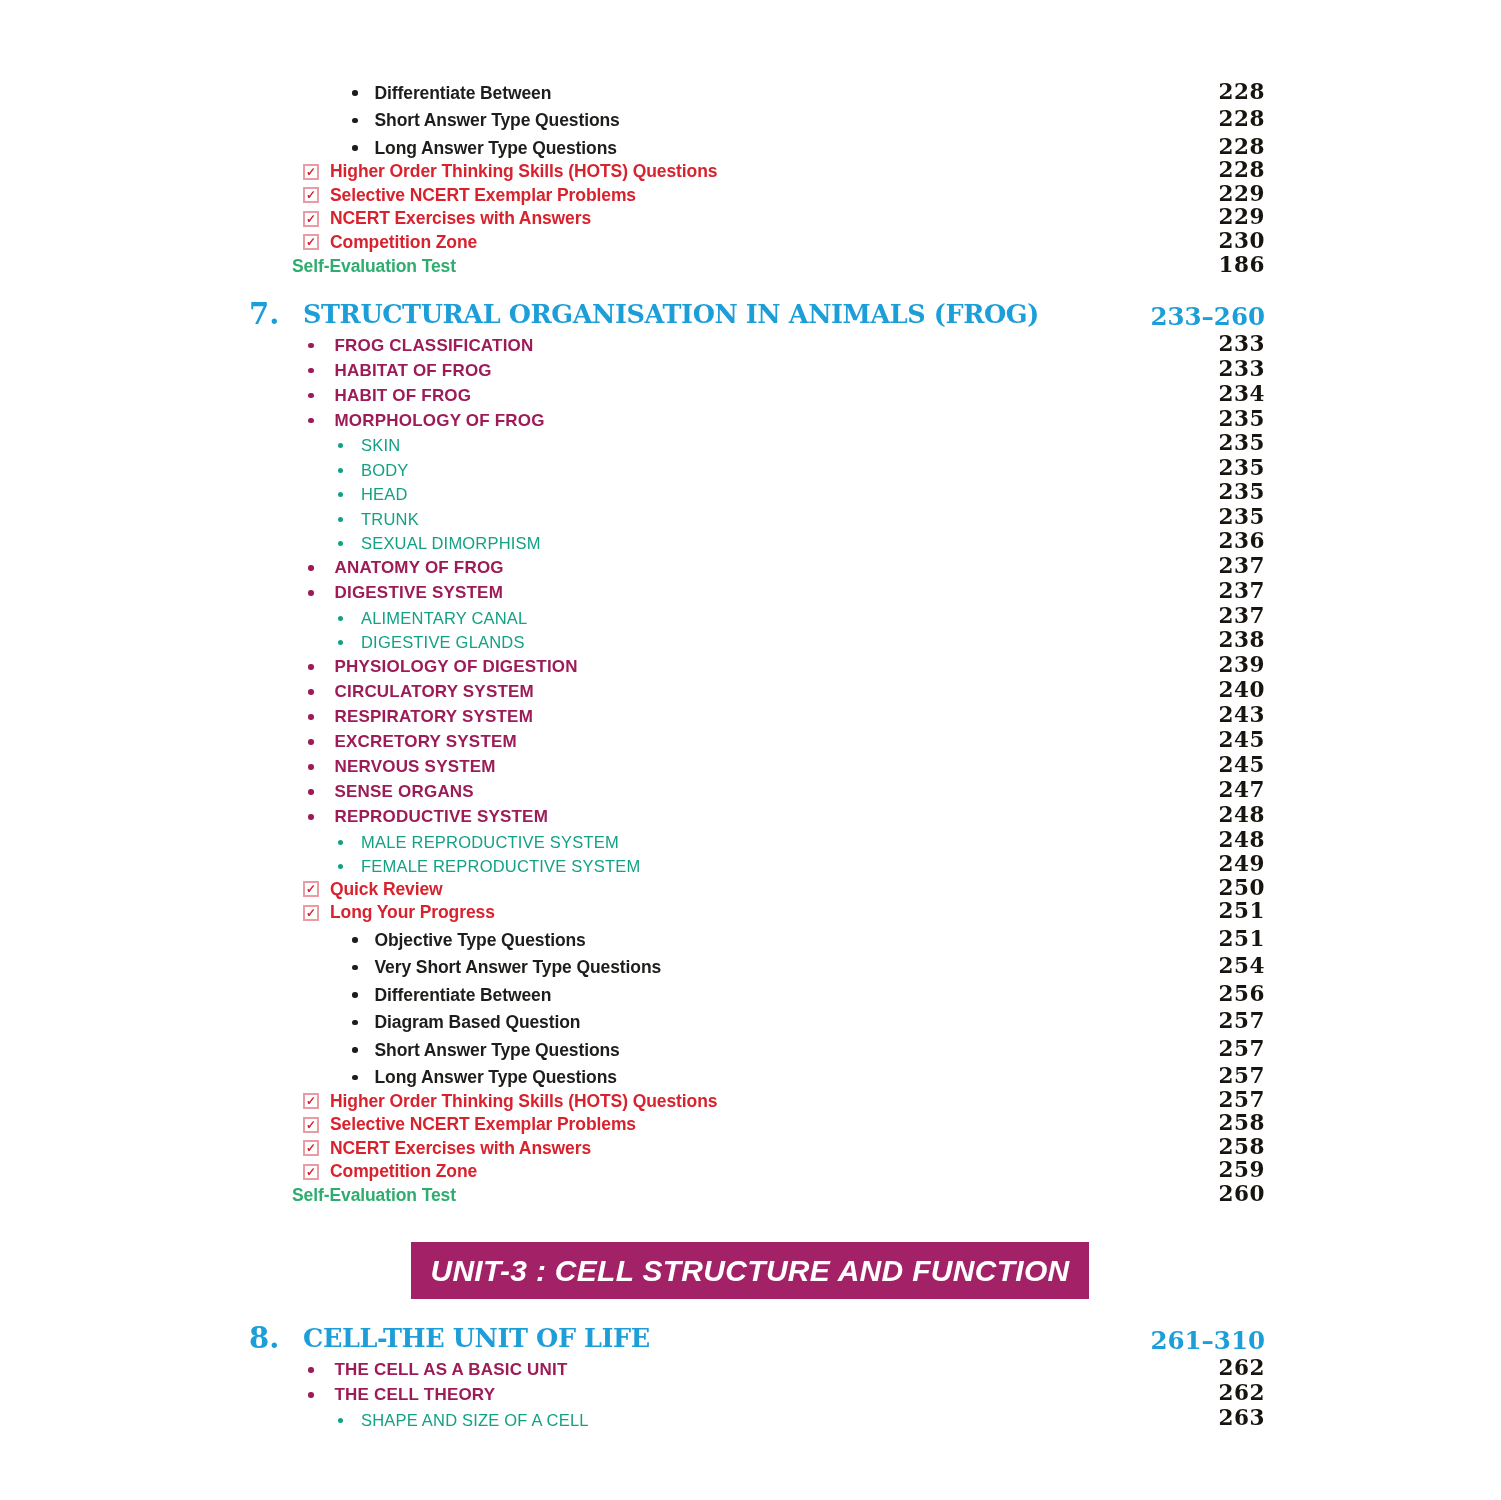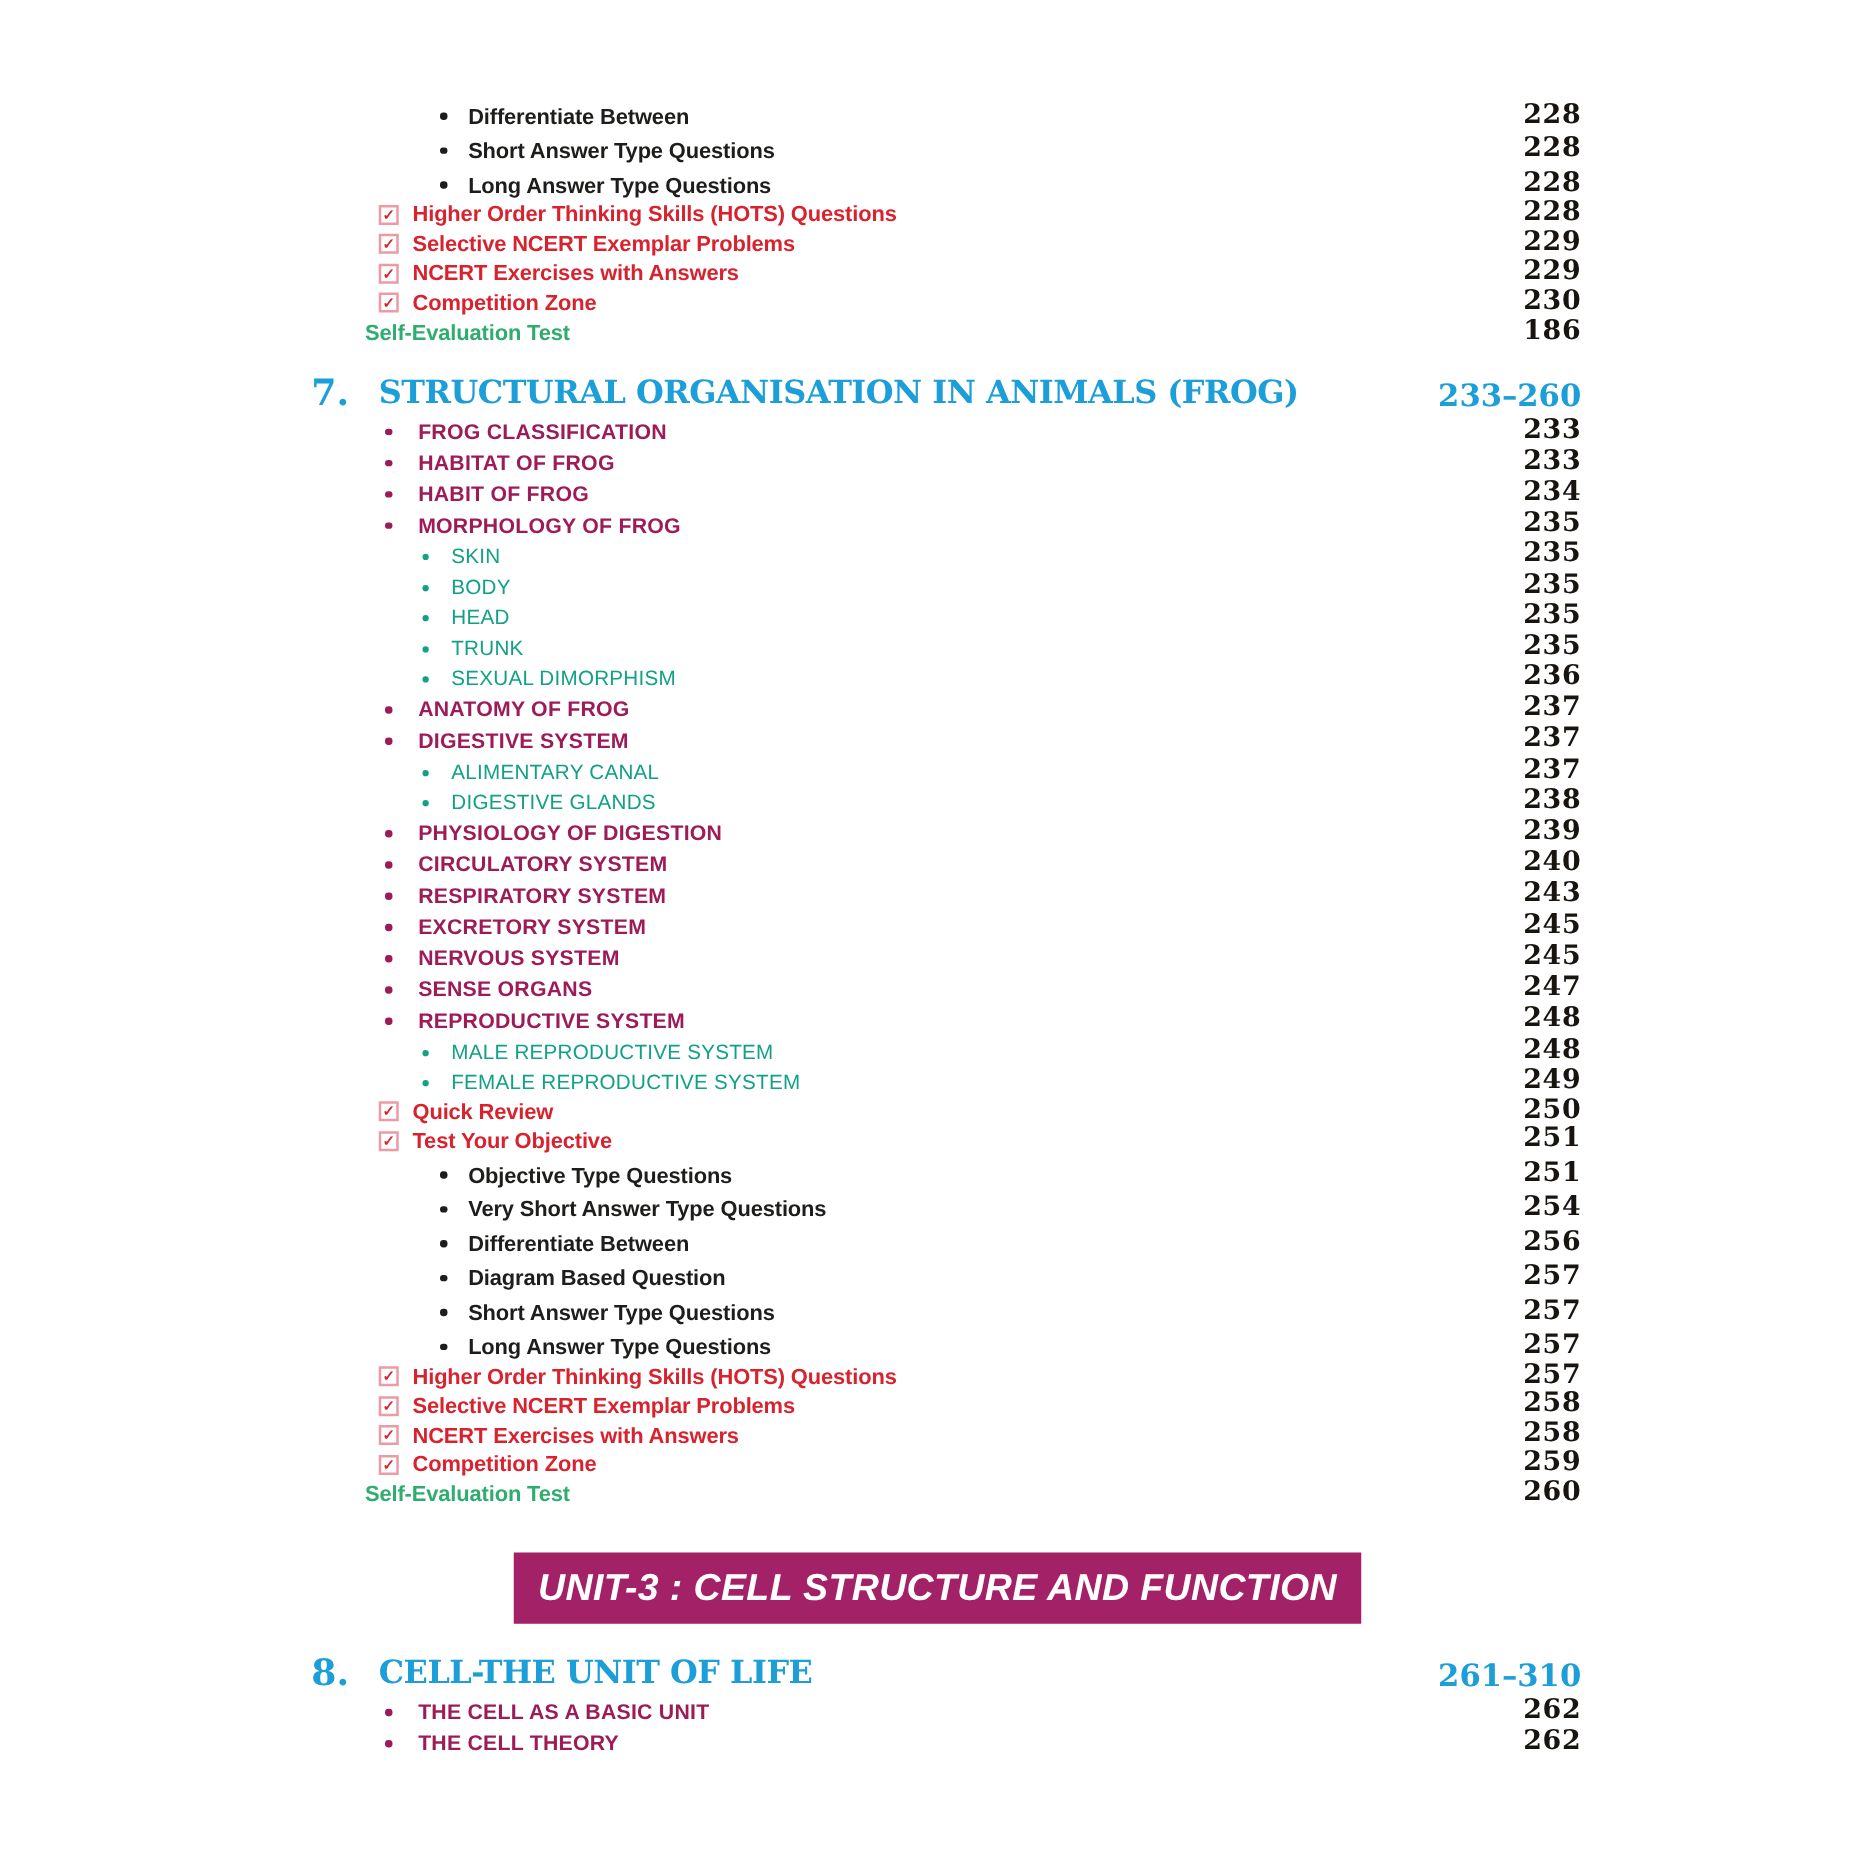--- a/index.html
+++ b/index.html
@@ -314,21 +314,21 @@
     <div class="row check">
       <div class="grow">
         <span class="checkbox"></span>
         <span class="label">Quick Review</span>
       </div>
       <span class="page-num">250</span>
     </div>
     <div class="row check">
       <div class="grow">
         <span class="checkbox"></span>
-        <span class="label">Test Your Objective</span>
+        <span class="label">Long Your Progress</span>
       </div>
       <span class="page-num">251</span>
     </div>
     <div class="row q">
       <div class="grow">
         <span class="dot"></span>
         <span class="label">Objective Type Questions</span>
       </div>
       <span class="page-num">251</span>
     </div>
@@ -420,13 +420,20 @@
       </div>
       <span class="page-num">262</span>
     </div>
     <div class="row l1">
       <div class="grow">
         <span class="dot"></span>
         <span class="label">THE CELL THEORY</span>
       </div>
       <span class="page-num">262</span>
     </div>
+    <div class="row l2">
+      <div class="grow">
+        <span class="dot"></span>
+        <span class="label">SHAPE AND SIZE OF A CELL</span>
+      </div>
+      <span class="page-num">263</span>
+    </div>
   </div>
 
 </body></html>

